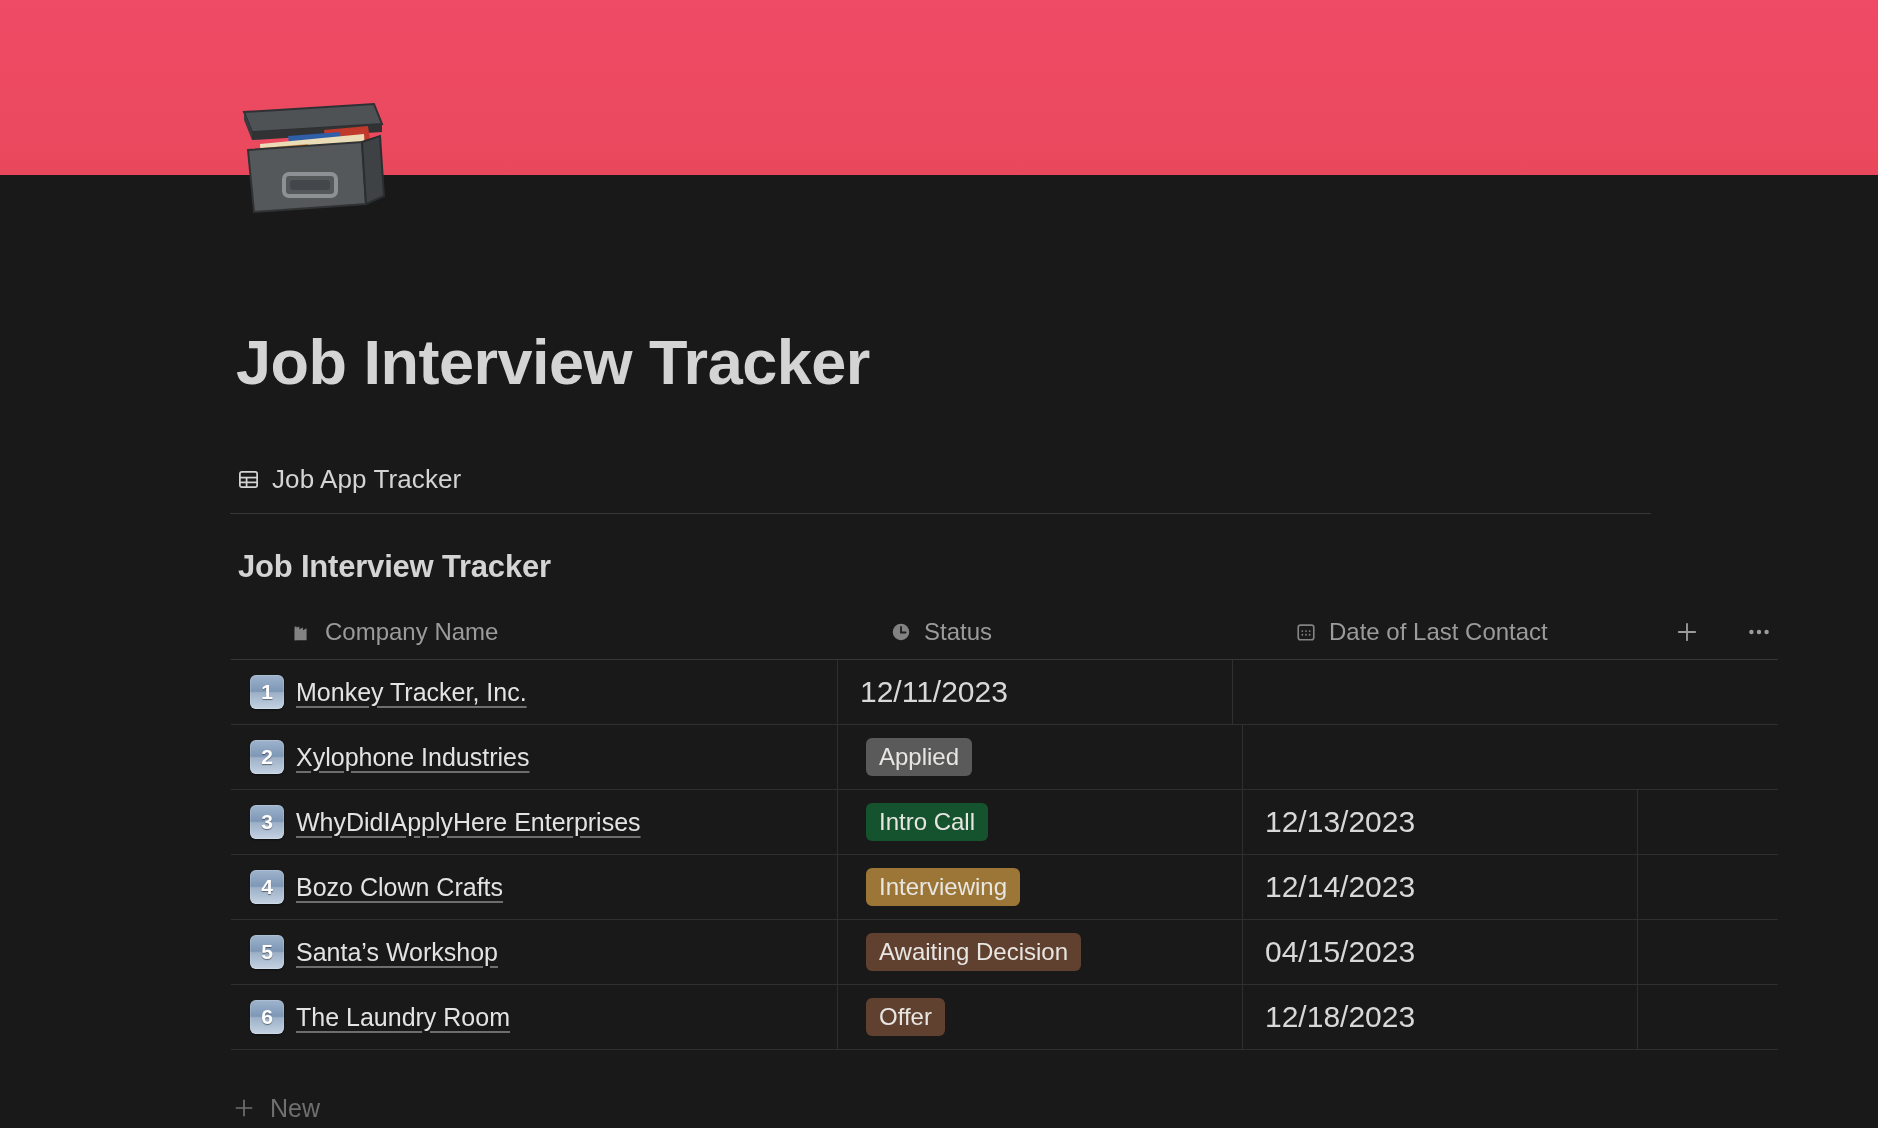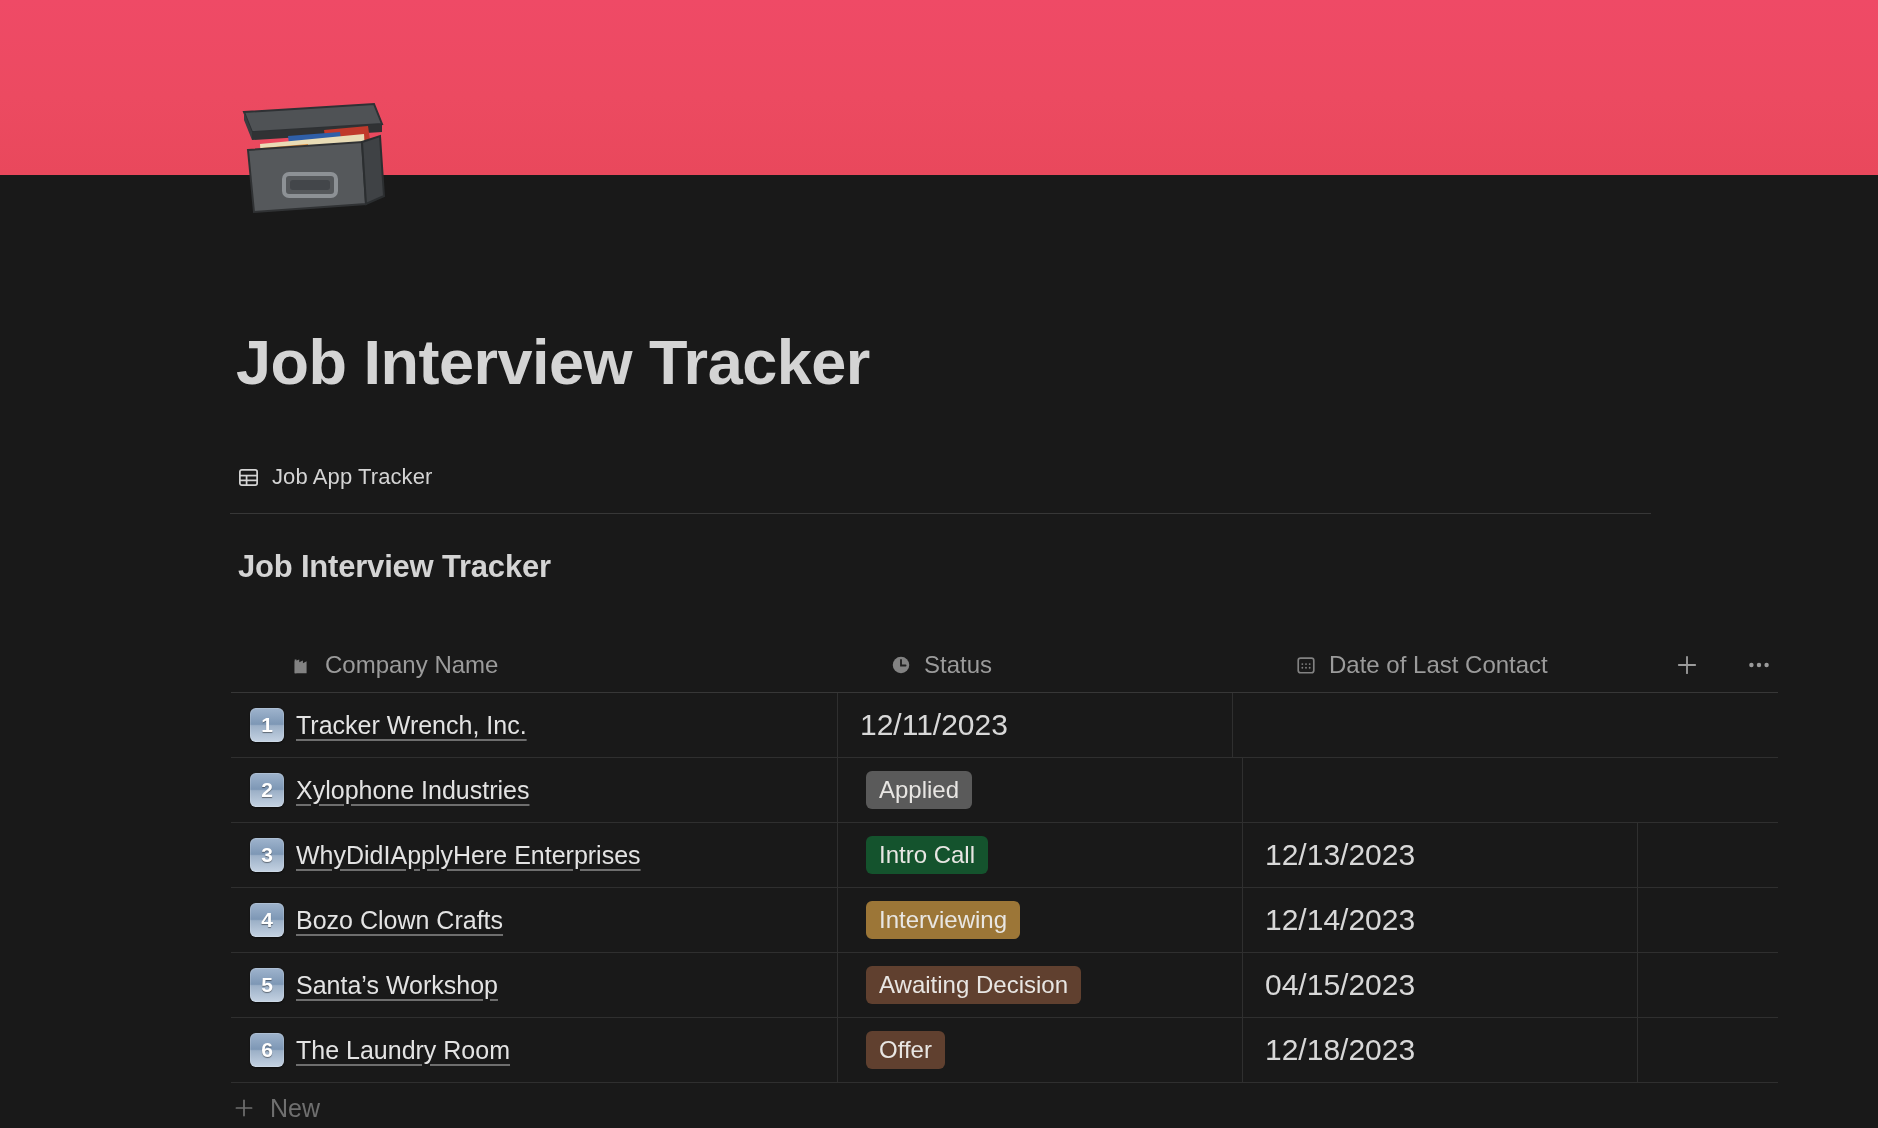--- a/index.html
+++ b/index.html
@@ -65,21 +65,21 @@
     align-items: center;
     gap: 12px;
     cursor: pointer;
   }
   .breadcrumb .bc-icon {
     width: 23px; height: 23px;
     display: flex; align-items: center; justify-content: center;
     color: #d4d4d4;
   }
   .breadcrumb .bc-label {
-    font-size: 22px;
+    font-size: 26px;
     color: #d4d4d4;
     letter-spacing: 0.1px;
   }
 
   .divider {
     position: absolute;
     left: 230px;
     top: 513px;
     width: 1421px;
     height: 1px;
@@ -93,21 +93,21 @@
     top: 549px;
     font-size: 31px;
     font-weight: bold;
     color: #d4d4d4;
     letter-spacing: -0.2px;
   }
 
   .table {
     position: absolute;
     left: 231px;
-    top: 637px;
+    top: 604px;
     width: 1547px;
   }
 
   .row {
     display: flex;
     align-items: center;
     height: 65px;
   }
 
   .col-name   { width: 607px; flex: 0 0 607px; }
@@ -351,21 +351,21 @@
             </svg>
           </span>
         </div>
       </div>
     </div>
 
     <div class="row body-row">
       <div class="col-name">
           <div class="cell name-cell">
         <span class="keycap">1</span>
-        <span class="company-name">Tracker Wrench, Inc.</span>
+        <span class="company-name">Monkey Tracker, Inc.</span>
       </div>
         </div>
       <div class="col-date">
           <div class="cell date-cell">
         <span class="date-text">12/11/2023</span>
       </div>
         </div>
       <div class="col-extra">
           <div class="cell extra-cell"></div>
         </div>

